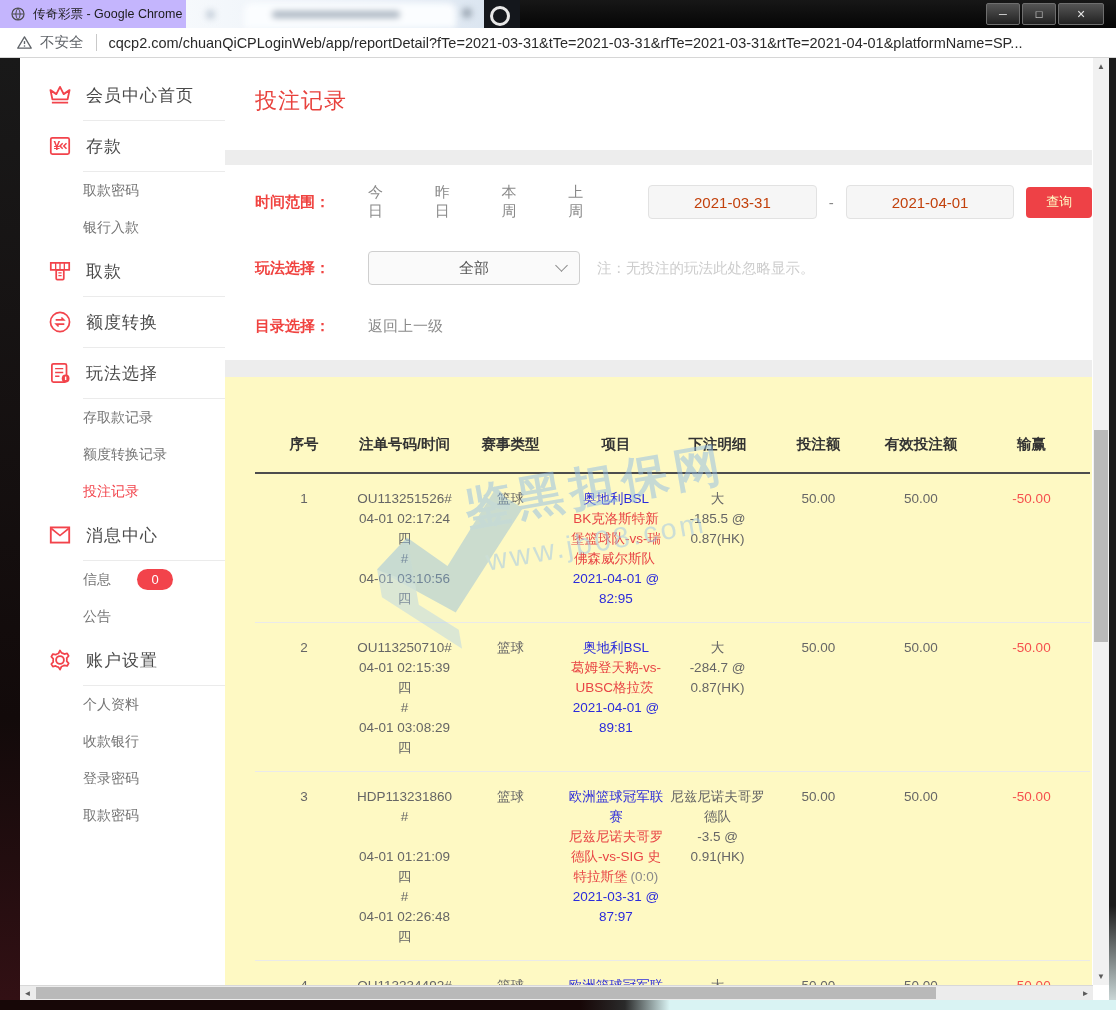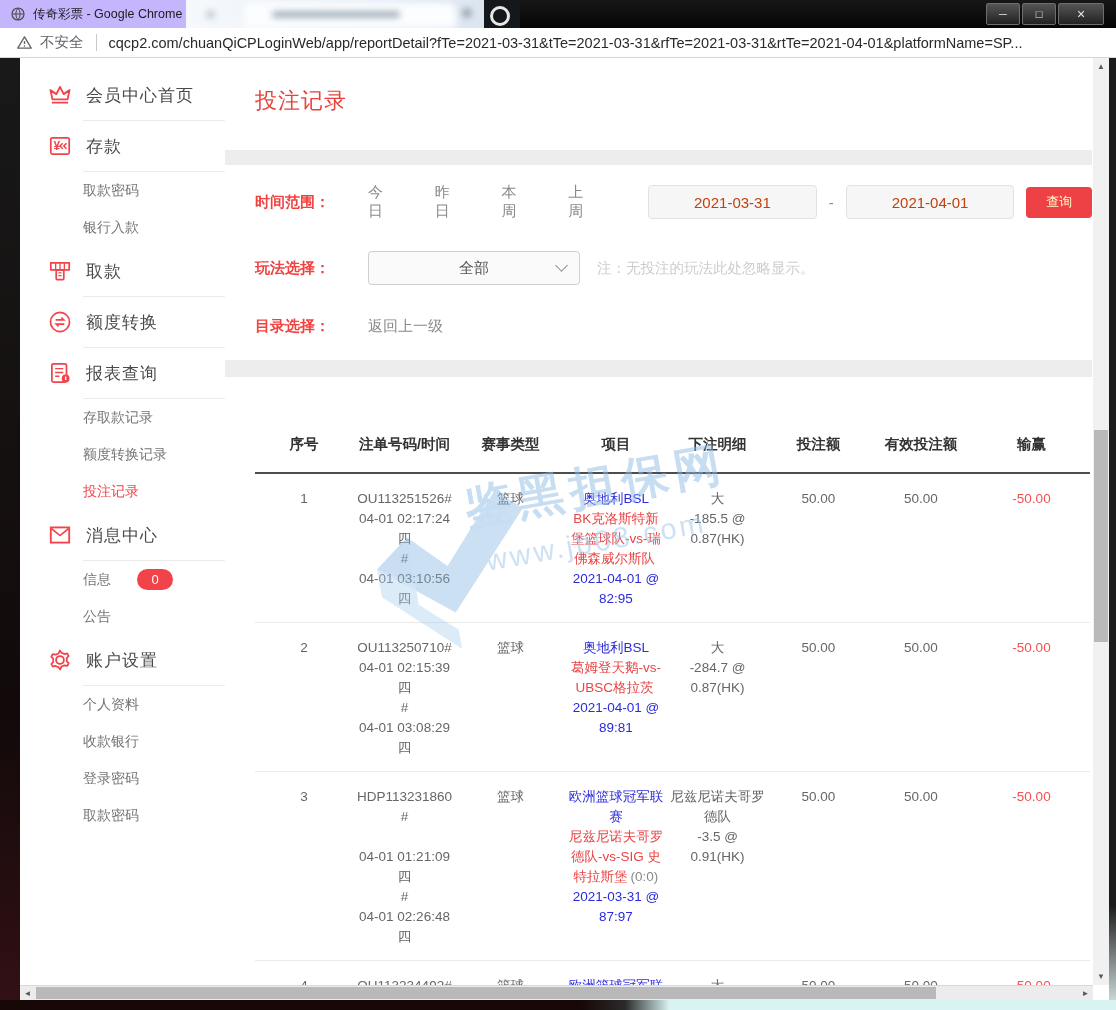--- a/index.html
+++ b/index.html
@@ -61,21 +61,21 @@
   .quick{font-size:15px;color:#8a8a8a;margin-right:37px;cursor:pointer;}
   .date-input{width:168px;height:32px;background:#f6f6f6;border:1px solid #e2e2e2;border-radius:4px;display:flex;align-items:center;justify-content:center;font-size:15px;color:#c2410c;cursor:text;}
   .dash{color:#888;margin:0 12px;font-size:15px;}
   .search-btn{width:66px;height:31px;margin-left:12px;background:#ee4146;border:none;border-radius:4px;color:#fef9c3;font-size:13px;cursor:pointer;font-family:inherit;}
   .select{width:210px;height:32px;background:#fafafa;border:1px solid #cfcfcf;border-radius:4px;display:flex;align-items:center;justify-content:center;font-size:15px;color:#555;position:relative;cursor:pointer;}
   .chev{position:absolute;right:13px;top:9px;width:8px;height:8px;border-right:1.6px solid #8a8a8a;border-bottom:1.6px solid #8a8a8a;transform:rotate(45deg);}
   .note{font-size:14.5px;color:#cdcdcd;margin-left:17px;}
   .dir-link{font-size:15px;color:#8a8a8a;cursor:pointer;}
 
   
-  .table-panel{position:absolute;left:0;top:319px;width:867px;bottom:0;background:#ffffff;overflow:hidden;}
+  .table-panel{position:absolute;left:0;top:319px;width:867px;bottom:0;background:#fef9c3;overflow:hidden;}
   table.bet{border-collapse:collapse;table-layout:fixed;width:835px;margin-left:30px;}
   table.bet col.c1{width:98px;} table.bet col.c2{width:103px;} table.bet col.c3{width:109px;}
   table.bet col.c4{width:102px;} table.bet col.c5{width:101px;} table.bet col.c6{width:101px;}
   table.bet col.c7{width:104px;} table.bet col.c8{width:117px;}
   table.bet th{height:76px;vertical-align:bottom;padding-bottom:18px;font-size:14.5px;font-weight:600;color:#333;border-bottom:2px solid #4d4d4d;text-align:center;}
   table.bet td{vertical-align:top;padding:15px 2px 13px 2px;font-size:13.5px;line-height:20px;color:#666;border-bottom:1px solid #eaeaea;text-align:center;word-break:break-word;}
   .cell-line{min-height:20px;}
   .blue{color:#2b2bdb;}
   .red{color:#e84545;}
   .gray{color:#8a8a8a;margin-left:3px;}
@@ -219,21 +219,21 @@
     <div class="side-section">
       <div class="side-top">
         <span class="side-icon">
           <svg viewBox="0 0 24 24">
               <rect x="4.5" y="3.5" width="13.5" height="17" rx="1.5" fill="none" stroke="#f2434b" stroke-width="1.6"></rect>
               <path d="M7.5 8h7.5M7.5 11.5h7.5M7.5 15h4" stroke="#f2434b" stroke-width="1.3"></path>
               <circle cx="17.2" cy="17" r="3.6" fill="#f2434b"></circle>
               <path d="M17.2 15.3v3.2" stroke="#fff" stroke-width="1.3"></path>
             </svg>
         </span>
-        <span class="side-label">报表查询</span>
+        <span class="side-label">玩法选择</span>
       </div>
       <div class="side-sep"></div>
       <div class="side-sub">
           <span>存取款记录</span>
         </div>
       <div class="side-sub">
           <span>额度转换记录</span>
         </div>
       <div class="side-sub active">
           <span>投注记录</span>

